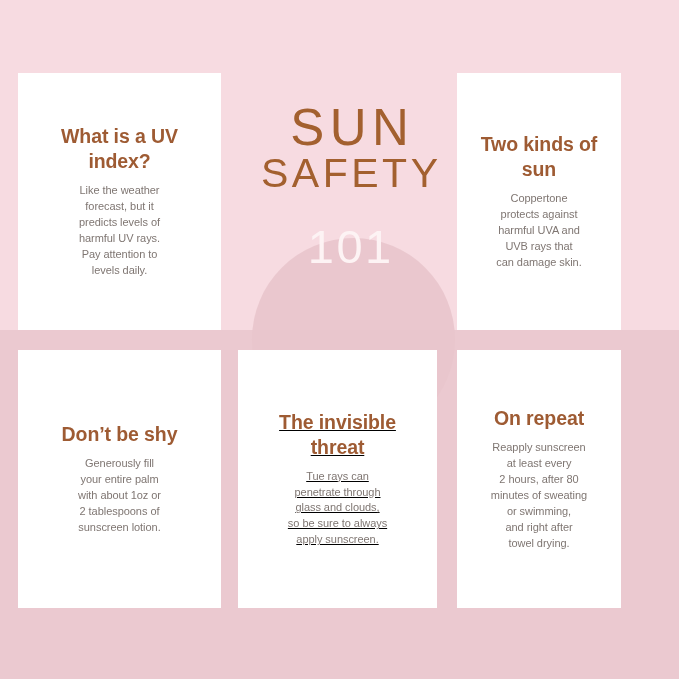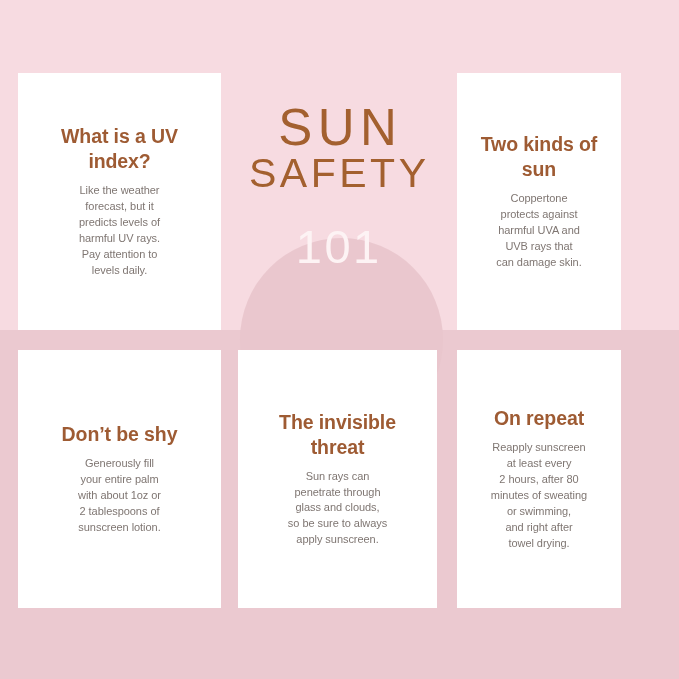--- a/index.html
+++ b/index.html
@@ -59,29 +59,29 @@
     color: #7f7672;
     font-size: 11px;
     line-height: 1.45;
     margin: 0;
     letter-spacing: -0.05px;
     white-space: pre-line;
   }
 
   
   .col-1 { left: 18px;  width: 203px; }
-  .col-2 { left: 238px; width: 199px; }
+  .col-2 { left: 238px; width: 199px; text-decoration: underline; }
   .col-3 { left: 457px; width: 164px; }
   .row-1 { top: 73px;   height: 257px; }
   .row-2 { top: 350px;  height: 258px; }
 
   
   .center-block {
     position: absolute;
-    left: 238px;
+    left: 250px;
     top: 73px;
     width: 199px;
     height: 257px;
     display: flex;
     flex-direction: column;
     align-items: center;
   }
 
   .sun-arc {
     position: absolute;
@@ -169,21 +169,21 @@
     <p class="card-body">Generously fill
 your entire palm
 with about 1oz or
 2 tablespoons of
 sunscreen lotion.</p>
   </div>
 
   <div class="card col-2 row-2">
     <p class="card-title">The invisible
 threat</p>
-    <p class="card-body">Sun rays can
+    <p class="card-body">Tue rays can
 penetrate through
 glass and clouds,
 so be sure to always
 apply sunscreen.</p>
   </div>
 
   <div class="card col-3 row-2">
     <p class="card-title">On repeat</p>
     <p class="card-body">Reapply sunscreen
 at least every

